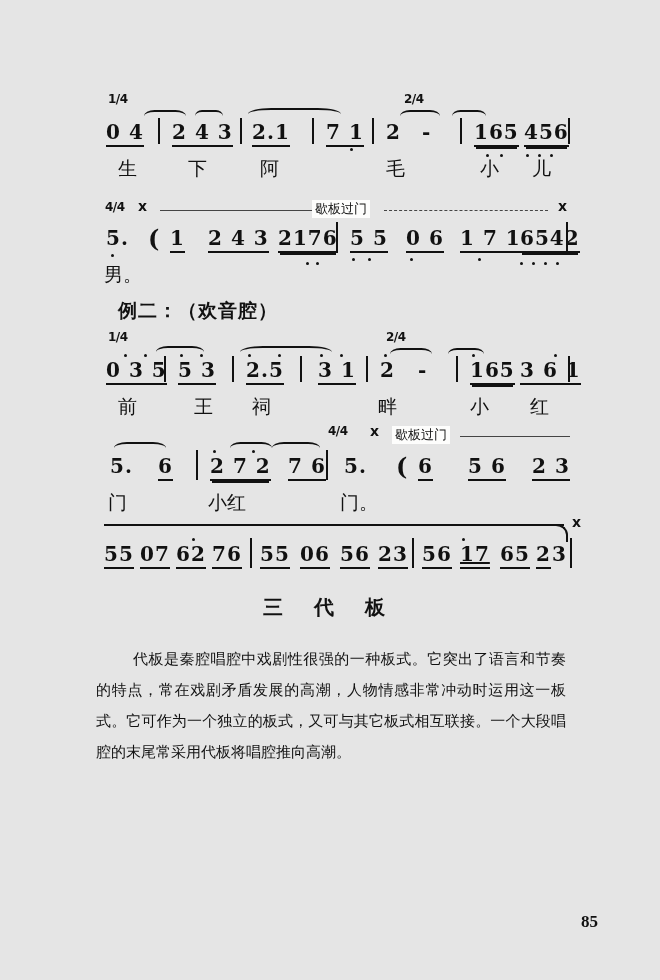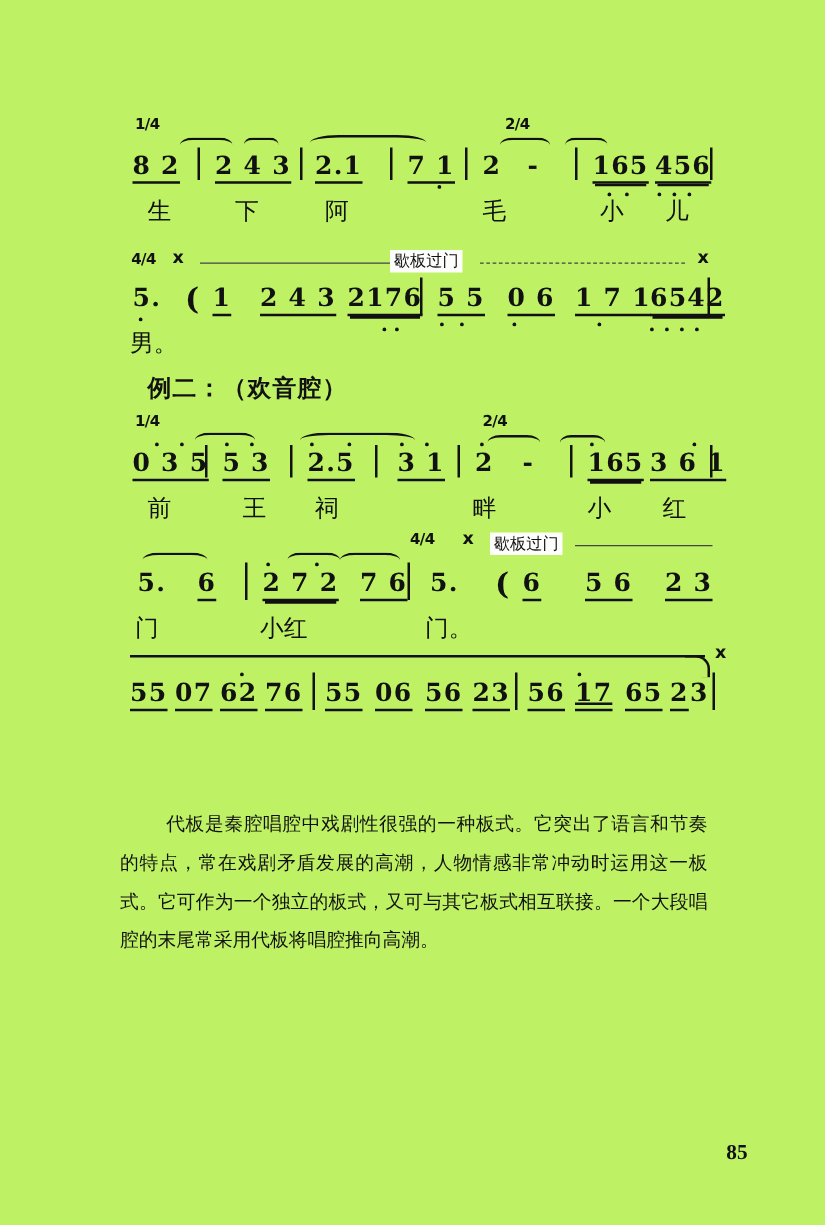--- a/index.html
+++ b/index.html
@@ -11,21 +11,21 @@
     width: 660px;
     height: 980px;
     position: relative;
     font-family: "DejaVu Sans", "Liberation Sans", sans-serif;
     color: #111;
     overflow: hidden;
   }
   .page {
     position: absolute;
     inset: 0;
-    background: #bef264;
+    background: #e5e5e5;
   }
 
   
   .system {
     position: absolute;
     left: 100px;
     width: 470px;
   }
   .meter {
     font-family: "DejaVu Sans", sans-serif;
@@ -168,21 +168,21 @@
     <div class="meter" style="left:304px; top:0;">2/4</div>
 
     <div class="noterow" style="top:22px;">
 
       <div class="tie" style="left:44px; top:-4px; width:42px;"></div>
       <div class="tie" style="left:95px; top:-4px; width:28px;"></div>
       <div class="tie" style="left:148px; top:-6px; width:93px;"></div>
       <div class="tie" style="left:300px; top:-4px; width:40px;"></div>
       <div class="tie" style="left:352px; top:-4px; width:34px;"></div>
 
-      <div class="n u1" style="left:6px; top:6px;">8 2</div>
+      <div class="n u1" style="left:6px; top:6px;">0 4</div>
       <div class="bar" style="left:58px; top:4px;"></div>
       <div class="n u1" style="left:72px; top:6px;">2 4 3</div>
       <div class="bar" style="left:140px; top:4px;"></div>
       <div class="n u1" style="left:152px; top:6px;">2.1</div>
       <div class="bar" style="left:212px; top:4px;"></div>
       <div class="n u1" style="left:226px; top:6px;">7 1</div>
       <div class="dotDn" style="left:250px; top:34px;"></div>
       <div class="bar" style="left:272px; top:4px;"></div>
       <div class="n" style="left:286px; top:6px;">2</div>
       <div class="n" style="left:322px; top:6px;">-</div>
@@ -347,18 +347,19 @@
       <div class="n u1" style="left:322px; top:6px;">56</div>
       <div class="n u1" style="left:360px; top:6px;text-decoration:underline;">17</div>
       <div class="dotUp" style="left:362px; top:2px;"></div>
       <div class="n u1" style="left:400px; top:6px;">65</div>
       <div class="n u1" style="left:436px; top:6px;">2</div>
       <div class="n" style="left:452px; top:6px;">3</div>
       <div class="bar" style="left:470px; top:2px; height:30px;"></div>
     </div>
   </div>
 
+  <div class="section-title" style="top:594px;">三 代 板</div>
 
   <div class="para" style="top:644px;">代板是秦腔唱腔中戏剧性很强的一种板式。它突出了语言和节奏的特点，常在戏剧矛盾发展的高潮，人物情感非常冲动时运用这一板式。它可作为一个独立的板式，又可与其它板式相互联接。一个大段唱腔的末尾常采用代板将唱腔推向高潮。</div>
 
   <div class="pageno">85</div>
 
 </div>
 
 </body></html>

